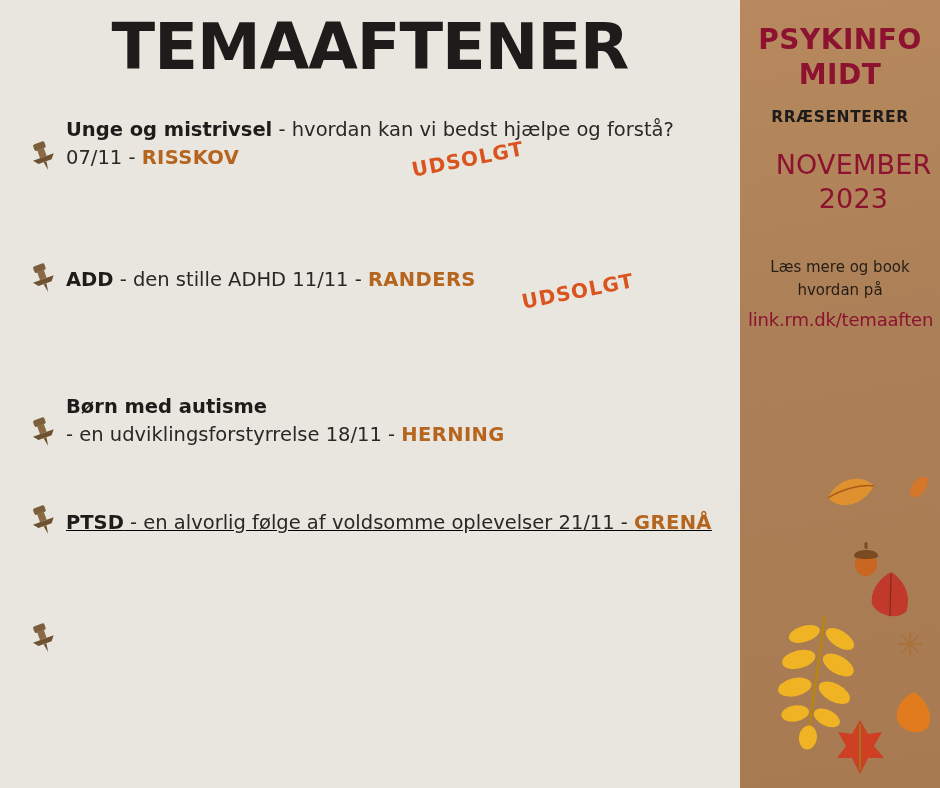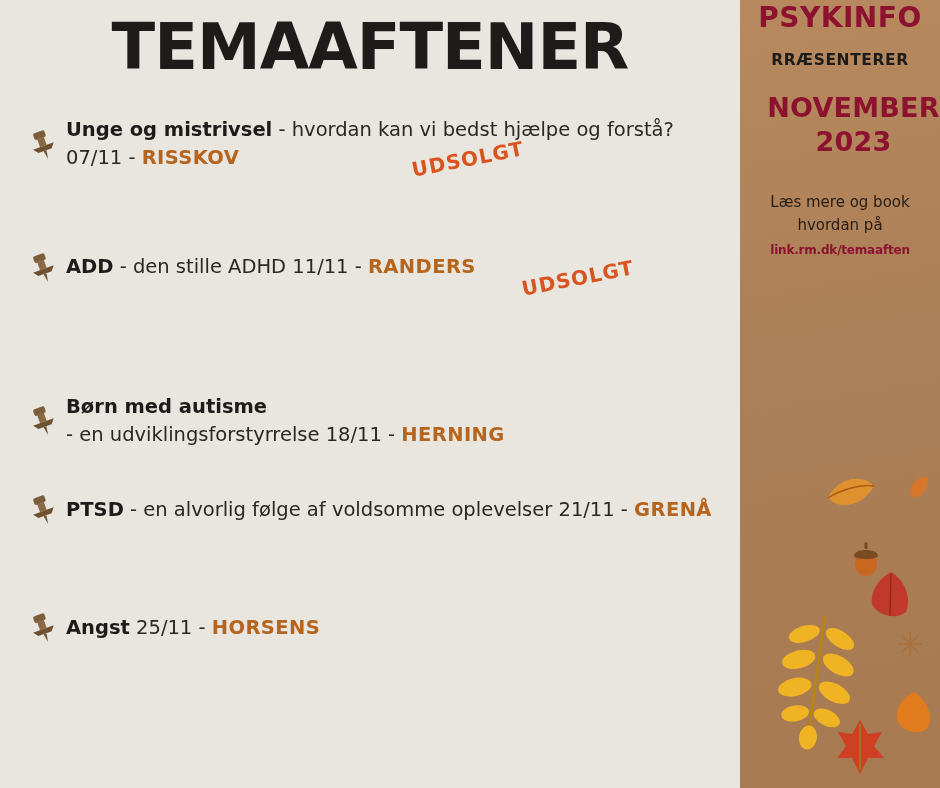--- a/index.html
+++ b/index.html
@@ -32,21 +32,21 @@
     line-height: 1.05;
   }
   #events {
     margin-top: 34px;
     padding-left: 26px;
     padding-right: 20px;
   }
   .event {
     position: relative;
     display: flex;
-    align-items: center;
+    align-items: flex-end;
     margin-bottom: 44px;
     min-height: 56px;
   }
   .pin {
     width: 40px;
     flex: 0 0 40px;
     padding-top: 2px;
   }
   .pin svg { display: block; }
   .etext {
@@ -71,71 +71,72 @@
     transform: rotate(-11deg);
     white-space: nowrap;
   }
   #ev0 .sold { left: 345px; top: 30px; }
   #ev1 .sold { left: 455px; top: 12px; }
 
   
   #ev0 { margin-top: 6px; margin-bottom: 66px; }
   #ev1 { margin-bottom: 97px; }
   #ev2 { margin-bottom: 32px; }
-  #ev3 { margin-bottom: 62px; }
+  #ev3 { margin-bottom: 62px; text-decoration: underline; }
   #ev4 { margin-bottom: 0; }
 
   
   #right {
     position: relative;
     width: 200px;
     height: 788px;
     background: linear-gradient(170deg,#b8895e 0%, #ab7f57 45%, #a87a52 100%);
     overflow: hidden;
   }
   #brand {
     text-align: center;
+    padding-top: 22px;
     font-weight: bold;
     font-size: 28px;
     line-height: 1.25;
     color: #8c1230;
     letter-spacing: 0.5px;
   }
   #presents {
     text-align: center;
     margin-top: 16px;
     font-weight: bold;
     font-size: 15.5px;
     letter-spacing: 0.6px;
     color: #1d1c1a;
   }
   #month {
     text-align: center;
     margin-top: 22px;
-    font-weight: bold;
+    font-weight: normal;
     font-size: 27px;
     line-height: 1.25;
     color: #8c1230;
     letter-spacing: 0.2px;
     padding-left: 27px;
   }
   #booking {
     text-align: center;
-    margin-top: 32px;
+    margin-top: 40px;
     font-size: 15px;
     line-height: 1.55;
     color: #241d14;
     padding: 0 8px;
   }
   #booking .link {
     display: block;
     margin-top: 4px;
     color: #8c1230;
-    font-weight: bold;
-    font-size: 12px;
+    font-weight: normal;
+    font-size: 18px;
     letter-spacing: -0.2px;
   }
   
   .leaf { position: absolute; }
 </style>
 </head>
 <body>
 
 <div id="poster">
 
@@ -215,31 +216,29 @@
         <div class="pin">
           <svg width="34" height="34" viewBox="0 0 34 34">
             <g transform="rotate(-20 17 17)">
               <rect x="11" y="3" width="12" height="7" rx="2" fill="#7b5e3b"></rect>
               <rect x="13.5" y="9" width="7" height="9" fill="#8a6a44"></rect>
               <polygon points="6,18 28,18 24,23 10,23" fill="#6d5130"></polygon>
               <polygon points="15.5,23 18.5,23 17,32" fill="#6d5130"></polygon>
             </g>
           </svg>
         </div>
-        <div class="etext">
-          <span class="bold">Angst</span><span> 25/11 - </span><span class="city">HORSENS</span>
-        </div>
       </div>
 
     </div>
   </div>
 
   <div id="right">
     <div id="brand">
       <div>PSYKINFO</div>
+      <div>MIDT</div>
     </div>
     <div id="presents">RRÆSENTERER</div>
     <div id="month">
       <div>NOVEMBER</div>
       <div>2023</div>
     </div>
     <div id="booking">
       <span>Læs mere og book</span><br>
       <span>hvordan på</span>
       <span class="link">link.rm.dk/temaaften</span>

